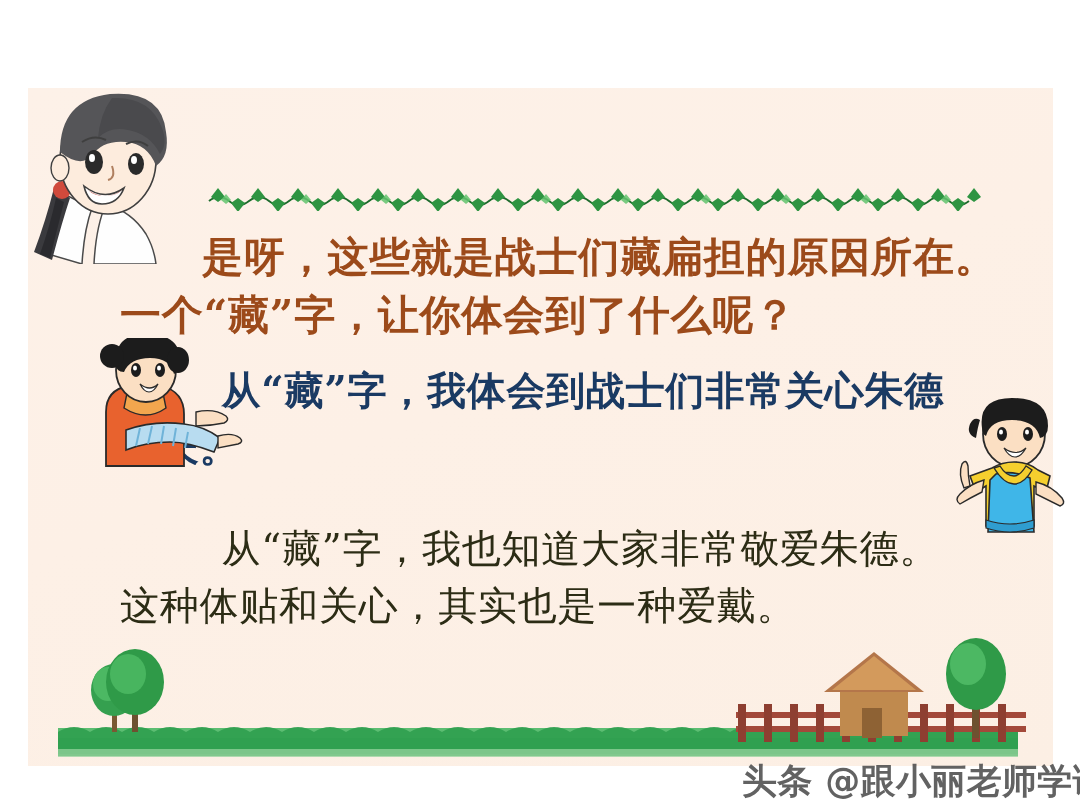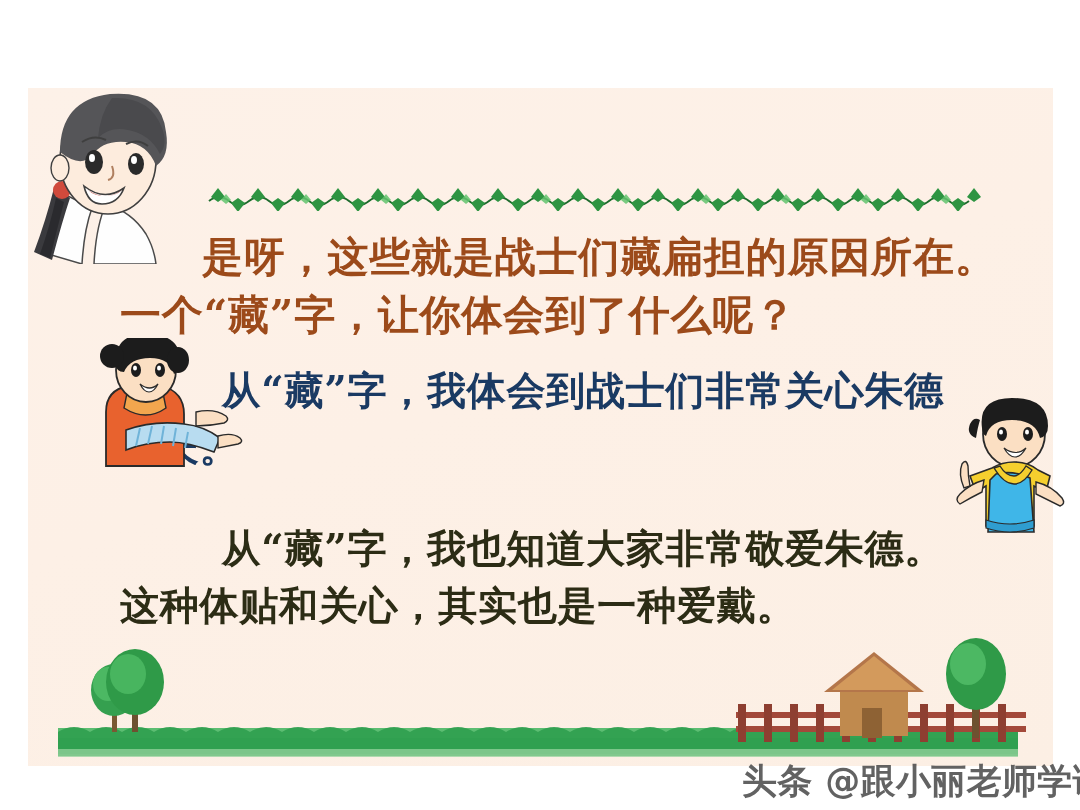--- a/index.html
+++ b/index.html
@@ -73,21 +73,21 @@
     font-weight: 700;
     text-indent: 2.6em;
     width: 835px;
     margin-top: 18px;
   }
 
   .para-3 {
     color: #2c2c15;
     font-size: 39px;
     line-height: 1.48;
-    font-weight: 700;
+    font-weight: 400;
     text-indent: 2.6em;
     width: 835px;
     margin-top: 44px;
   }
 
   
   .scenery {
     position: absolute;
     left: 0;
     bottom: 0;

